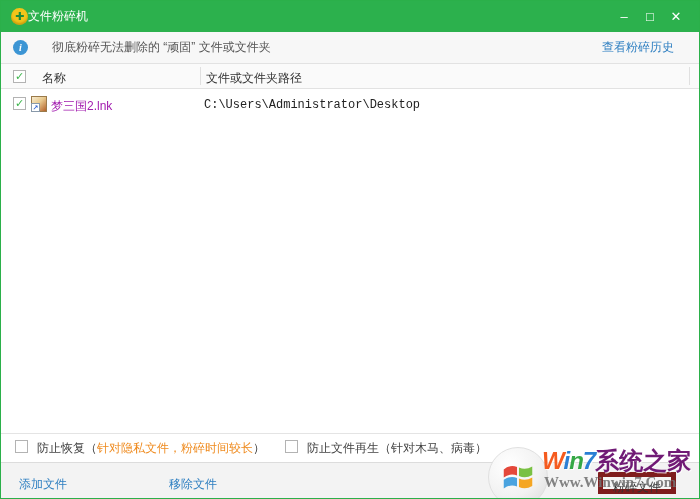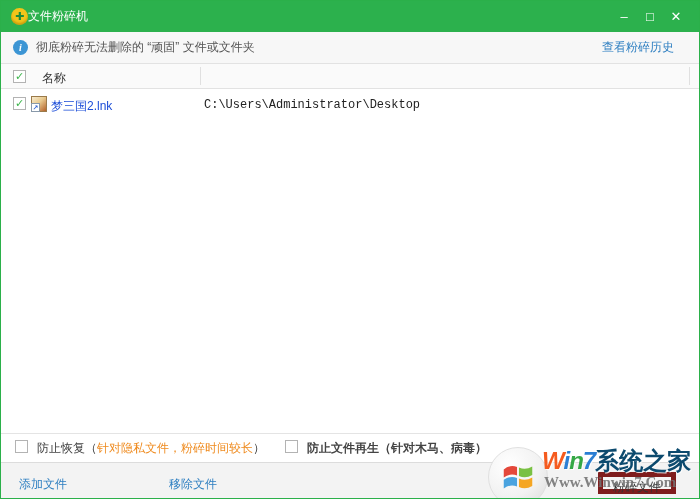--- a/index.html
+++ b/index.html
@@ -17,21 +17,21 @@
   .win-title{color:#fff;font-size:12px;margin-left:0;}
   .controls{margin-left:auto;margin-right:10px;display:flex;}
   .ctrl{width:26px;height:22px;color:#fff;font-size:13px;line-height:22px;text-align:center;cursor:pointer;}
 
   
   .infobar{position:absolute;top:31px;left:0;right:0;height:31px;background:#f7f7f7;
            display:flex;align-items:center;}
   .info-icon{margin-left:12px;width:15px;height:15px;border-radius:50%;background:#3c95d4;
              color:#fff;font-size:10px;font-style:italic;font-weight:bold;
              font-family:"Liberation Serif",serif;display:flex;align-items:center;justify-content:center;flex:0 0 auto;}
-  .info-text{margin-left:8px;color:#555;font-size:12px;}
+  .info-text{margin-left:24px;color:#555;font-size:12px;}
   .history-link{margin-left:auto;margin-right:25px;color:#2e7fc1;font-size:12px;cursor:pointer;}
 
   
   .thead{position:absolute;top:62px;left:0;right:0;height:26px;background:#fafafa;
          border-top:1px solid #e2e2e2;border-bottom:1px solid #e2e2e2;box-sizing:border-box;}
   .cb{position:absolute;width:13px;height:13px;box-sizing:border-box;background:#fff;
       border:1px solid #b3b3b3;font-size:11px;line-height:11px;text-align:center;
       color:#3bb54a;font-weight:bold;cursor:pointer;}
   .thead .cb{left:12px;top:6px;}
   .col-label{position:absolute;top:6px;font-size:12px;color:#333;}
@@ -41,51 +41,51 @@
   .vdiv1{left:199px;} .vdiv2{left:688px;}
 
   .file-row{position:absolute;top:92px;left:0;right:0;height:24px;cursor:default;}
   .file-row .cb{left:12px;top:4px;}
   .lnk-icon{position:absolute;left:30px;top:3px;width:16px;height:16px;box-sizing:border-box;
             border:1px solid #9a7a4a;
             background:linear-gradient(135deg,#f6ead0 0%,#e9cb90 45%,#b4622a 100%);}
   .lnk-overlay{position:absolute;left:-1px;bottom:-1px;width:9px;height:9px;background:#fff;
                border:1px solid #8899aa;box-sizing:border-box;color:#2a5fd0;font-size:7px;
                line-height:7px;text-align:center;font-weight:bold;}
-  .row-name{position:absolute;left:50px;top:5px;font-size:12px;color:#1d4ed8;}
+  .row-name{position:absolute;left:50px;top:5px;font-size:12px;color:#a21caf;}
   .row-path{position:absolute;left:203px;top:5px;font-size:12px;color:#222;font-family:Liberation Mono, monospace;}
 
   
   .options-row{position:absolute;top:432px;left:0;right:0;height:29px;background:#fff;
                border-top:1px solid #e4e4e4;box-sizing:border-box;display:flex;align-items:center;
                font-size:12px;color:#444;}
   .options-row .cb{position:static;flex:0 0 auto;}
   .opt{display:flex;cursor:pointer;}
-  .opt1{margin-left:14px;} .opt2{margin-left:20px;font-weight:bold;}
+  .opt1{margin-left:14px;} .opt2{margin-left:20px;}
   .opt-text{margin-left:9px;}
   .opt-highlight{color:#ef8b1f;}
 
   
   .footer{position:absolute;top:461px;left:0;right:0;bottom:0;background:#f3f3f3;
           border-top:1px solid #dcdcdc;box-sizing:border-box;padding-left:38px;}
   .foot-link{position:absolute;top:13px;font-size:12px;color:#2e7fc1;cursor:pointer;}
   .add-link{left:18px;} .remove-link{left:168px;}
   .shred-btn{position:absolute;left:597px;top:9px;width:78px;height:22px;box-sizing:border-box;
              border:5px solid #7f1d1d;background:rgba(246,246,246,.55);font-size:12px;color:#333;
              text-align:center;line-height:20px;cursor:pointer;}
 
   
   .watermark{position:absolute;left:485px;top:443px;width:215px;height:56px;pointer-events:none;z-index:5;}
   .wm-circle{position:absolute;left:2px;top:3px;width:60px;height:60px;border-radius:50%;
              background:radial-gradient(circle at 35% 30%,#ffffff 0%,#f2f2f2 55%,#d9d9d9 100%);
              border:1px solid #e0e0e0;box-sizing:border-box;display:flex;align-items:center;justify-content:center;}
   .wm-brand{position:absolute;left:56px;top:1px;font-size:24px;font-weight:bold;font-style:italic;
             letter-spacing:-1px;white-space:nowrap;text-shadow:1px 1px 0 rgba(255,255,255,.8);}
   .wm-w{color:#f55b1f;} .wm-i{color:#2a7fd4;} .wm-n{color:#35a846;} .wm-7{color:#2a7fd4;}
-  .wm-cn{color:#0c4a6e;font-style:normal;letter-spacing:0;}
+  .wm-cn{color:#701a75;font-style:normal;letter-spacing:0;}
   .wm-url{position:absolute;left:58px;top:30px;font-family:"Liberation Serif","DejaVu Serif",serif;
           font-weight:bold;font-size:15px;color:#737373;opacity:.88;white-space:nowrap;}
 </style>
 </head>
 <body>
 
 <div class="window">
 
   <div class="titlebar">
     <span class="app-icon">
@@ -102,20 +102,21 @@
   <div class="infobar">
     <span class="info-icon">i</span>
     <span class="info-text">彻底粉碎无法删除的 “顽固” 文件或文件夹</span>
     <span class="history-link">查看粉碎历史</span>
   </div>
 
   <div class="thead">
     <span class="cb">✓</span>
     <span class="col-label col-name">名称</span>
     <span class="vdiv vdiv1"></span>
+    <span class="col-label col-path">文件或文件夹路径</span>
     <span class="vdiv vdiv2"></span>
   </div>
 
   <div class="file-row">
     <span class="cb">✓</span>
     <span class="lnk-icon">
       <span class="lnk-overlay">↗</span>
     </span>
     <span class="row-name">梦三国2.lnk</span>
     <span class="row-path">C:\Users\Administrator\Desktop</span>

